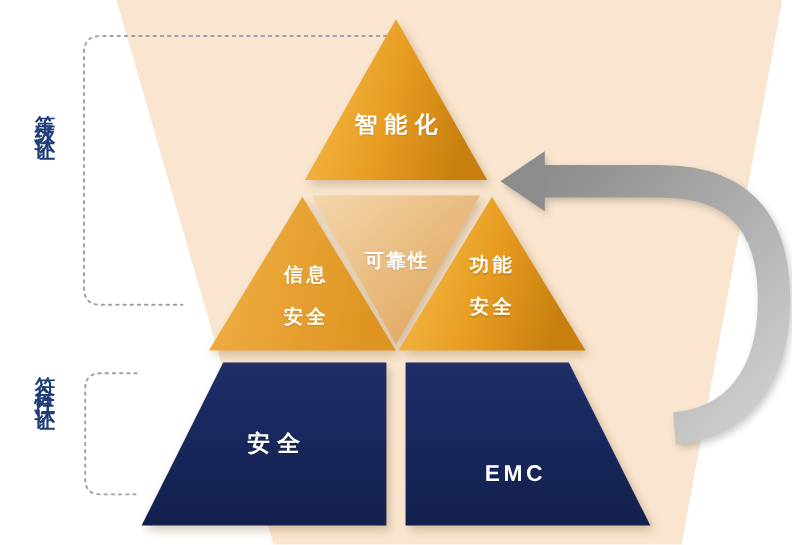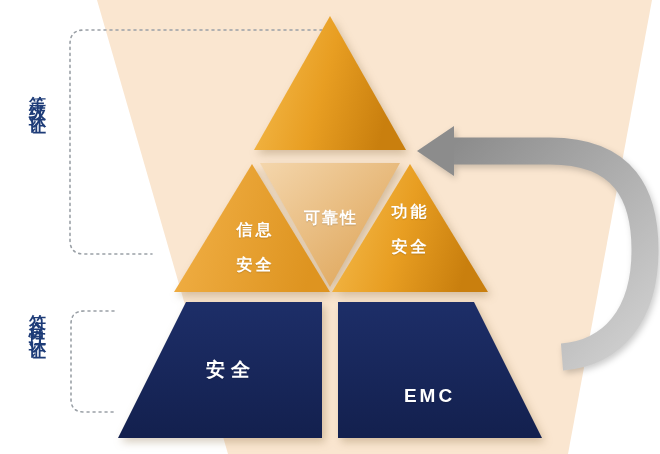--- a/index.html
+++ b/index.html
@@ -88,29 +88,30 @@
       <polygon points="260,163 400,163 330,287" fill="url(#gradTan)"></polygon>
       <polygon points="410,164 332,292 488,292" fill="url(#gradOrange)"></polygon>
       <polygon points="186,302 322,302 322,438 118,438" fill="url(#gradNavy)"></polygon>
       <polygon points="338,302 474,302 542,438 338,438" fill="url(#gradNavy)"></polygon>
     </g>
   </svg>
 
   <div class="side-label side-label-top">等级认证</div>
   <div class="side-label side-label-bottom">符合性认证</div>
 
+  <div class="shape-label lbl-top" style="left:330px;top:104px;">智能化</div>
 
   <div class="shape-label lbl-mid" style="left:254px;top:241px;">
     <span>信息</span>
     <span>安全</span>
   </div>
 
   <div class="shape-label lbl-center" style="left:330px;top:218px;">可靠性</div>
 
-  <div class="shape-label lbl-mid" style="left:409px;top:223px;">
+  <div class="shape-label lbl-mid" style="left:409px;top:233px;">
     <span>功能</span>
     <span>安全</span>
   </div>
 
   <div class="shape-label lbl-bottom" style="left:228px;top:370px;">安全</div>
 
   <div class="shape-label lbl-emc" style="left:428px;top:370px;">EMC</div>
 
 </div>
 

